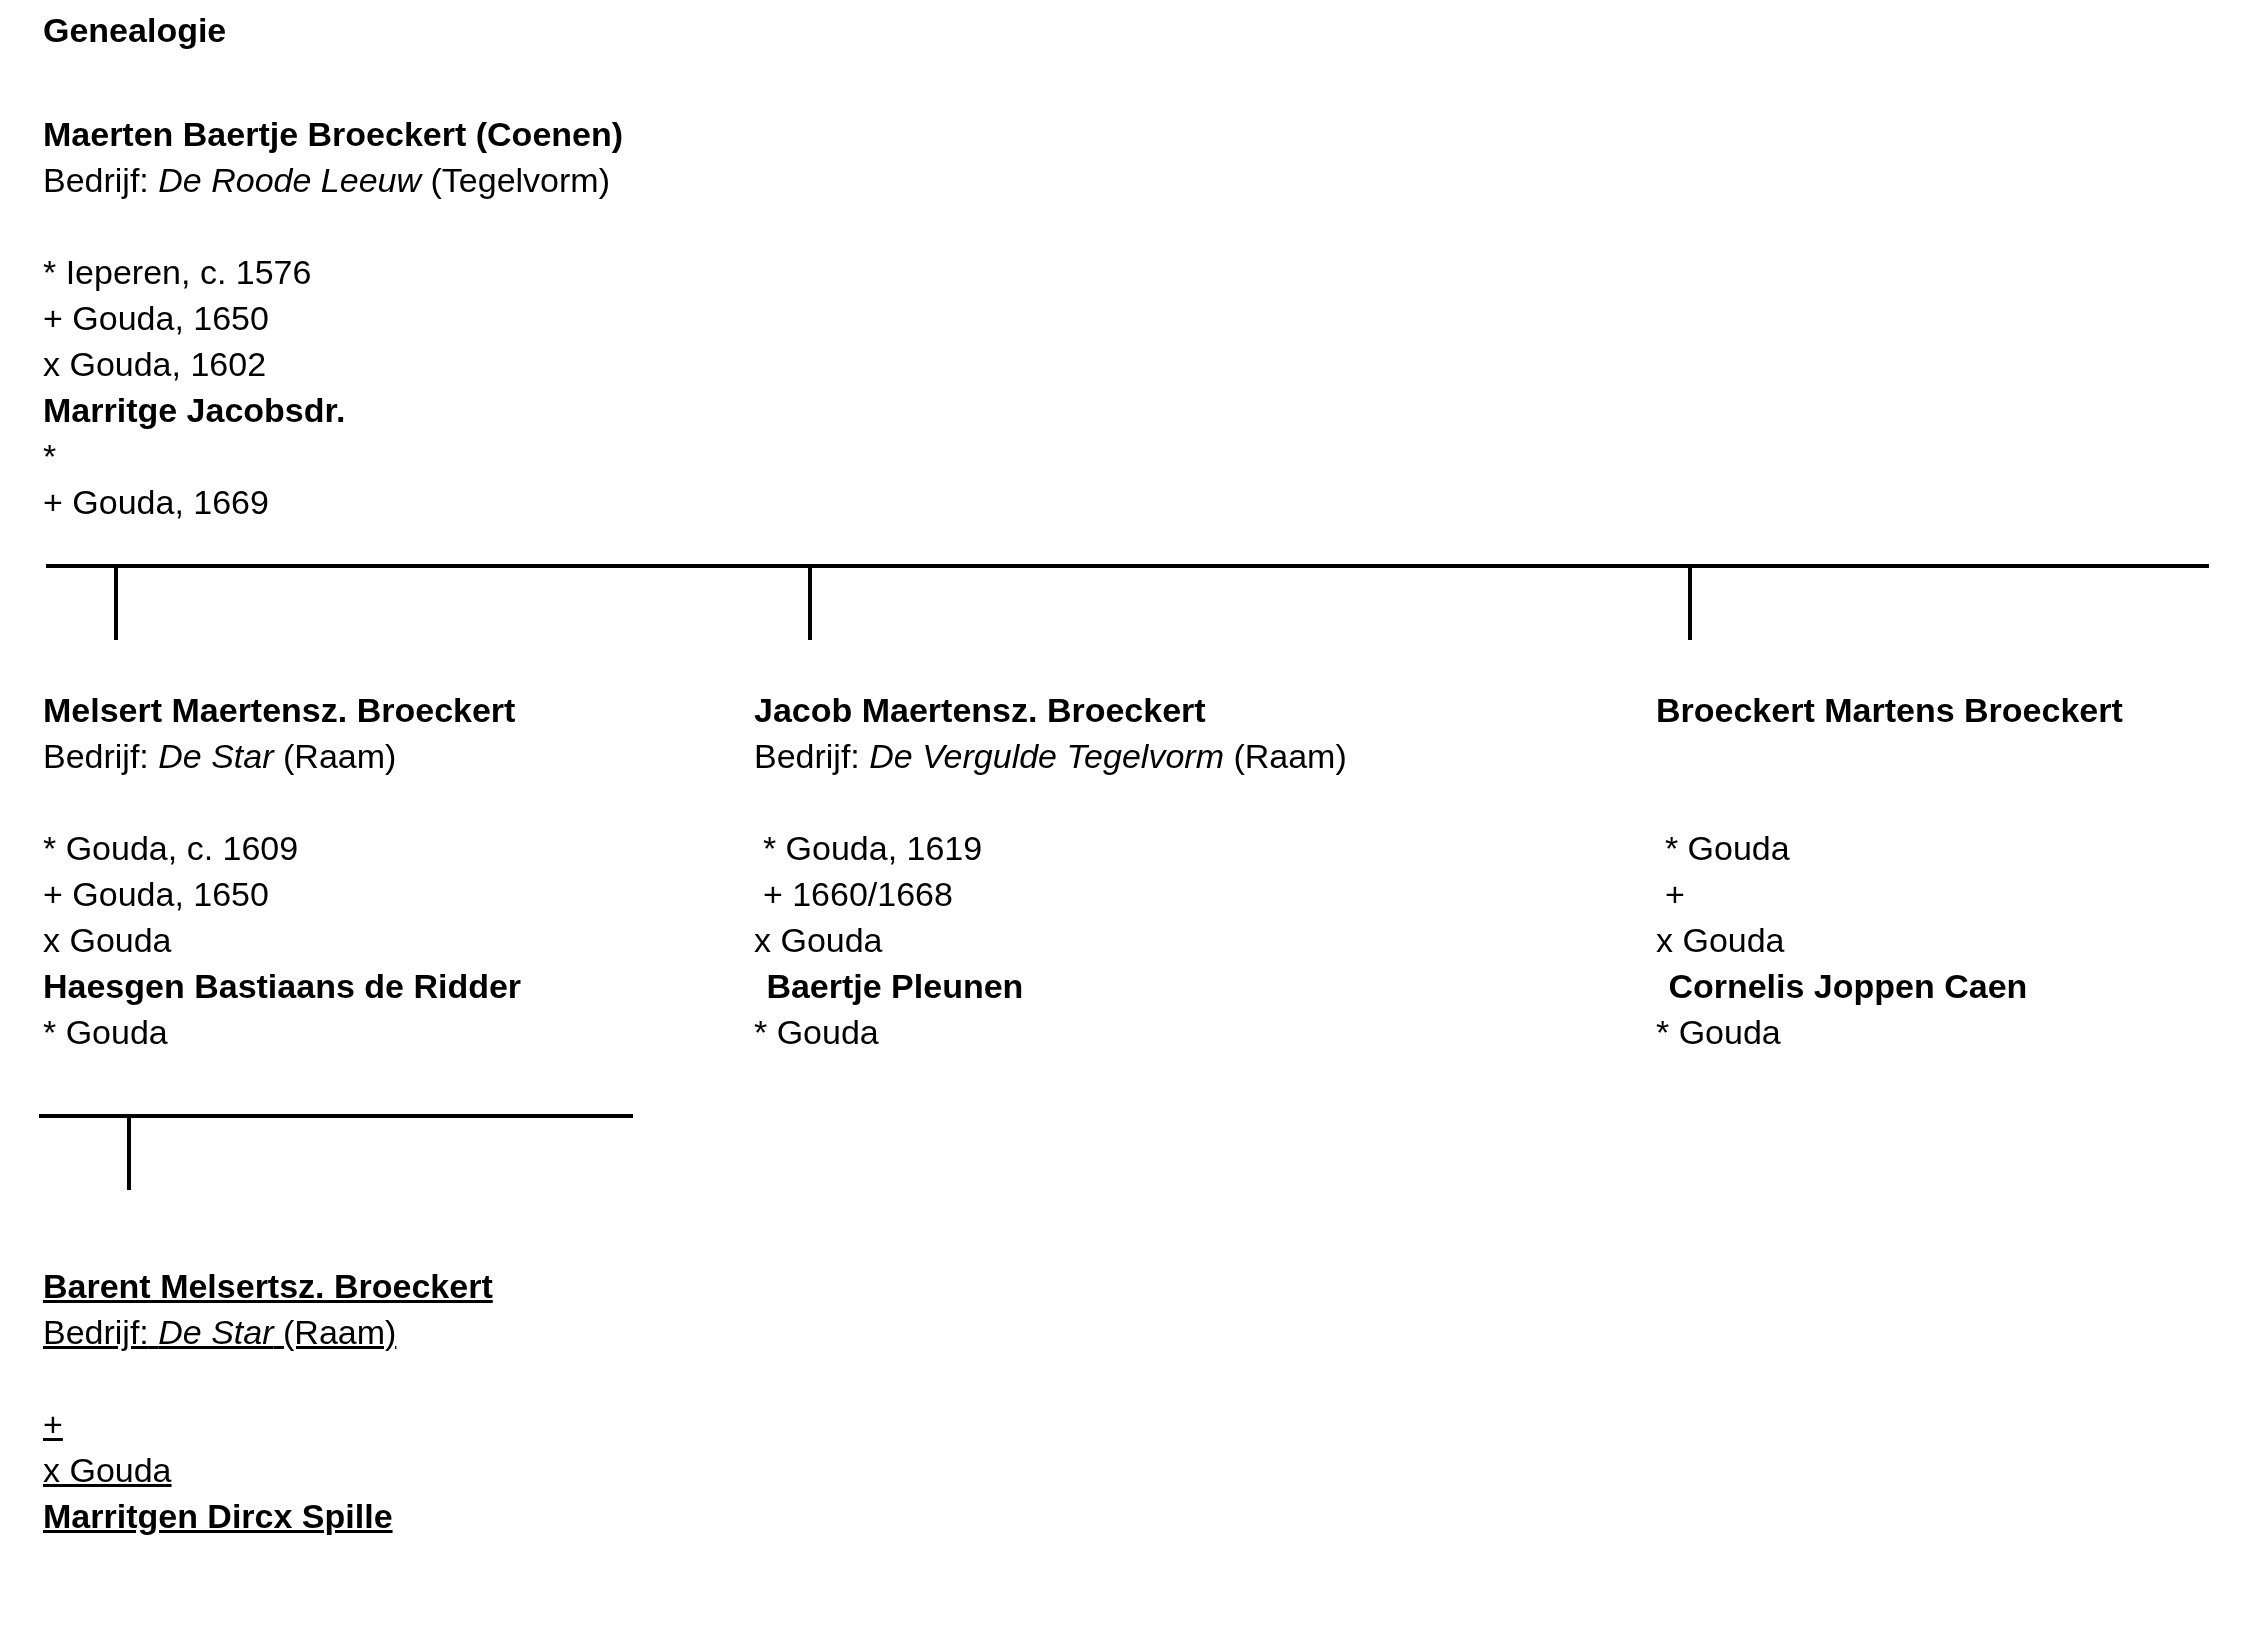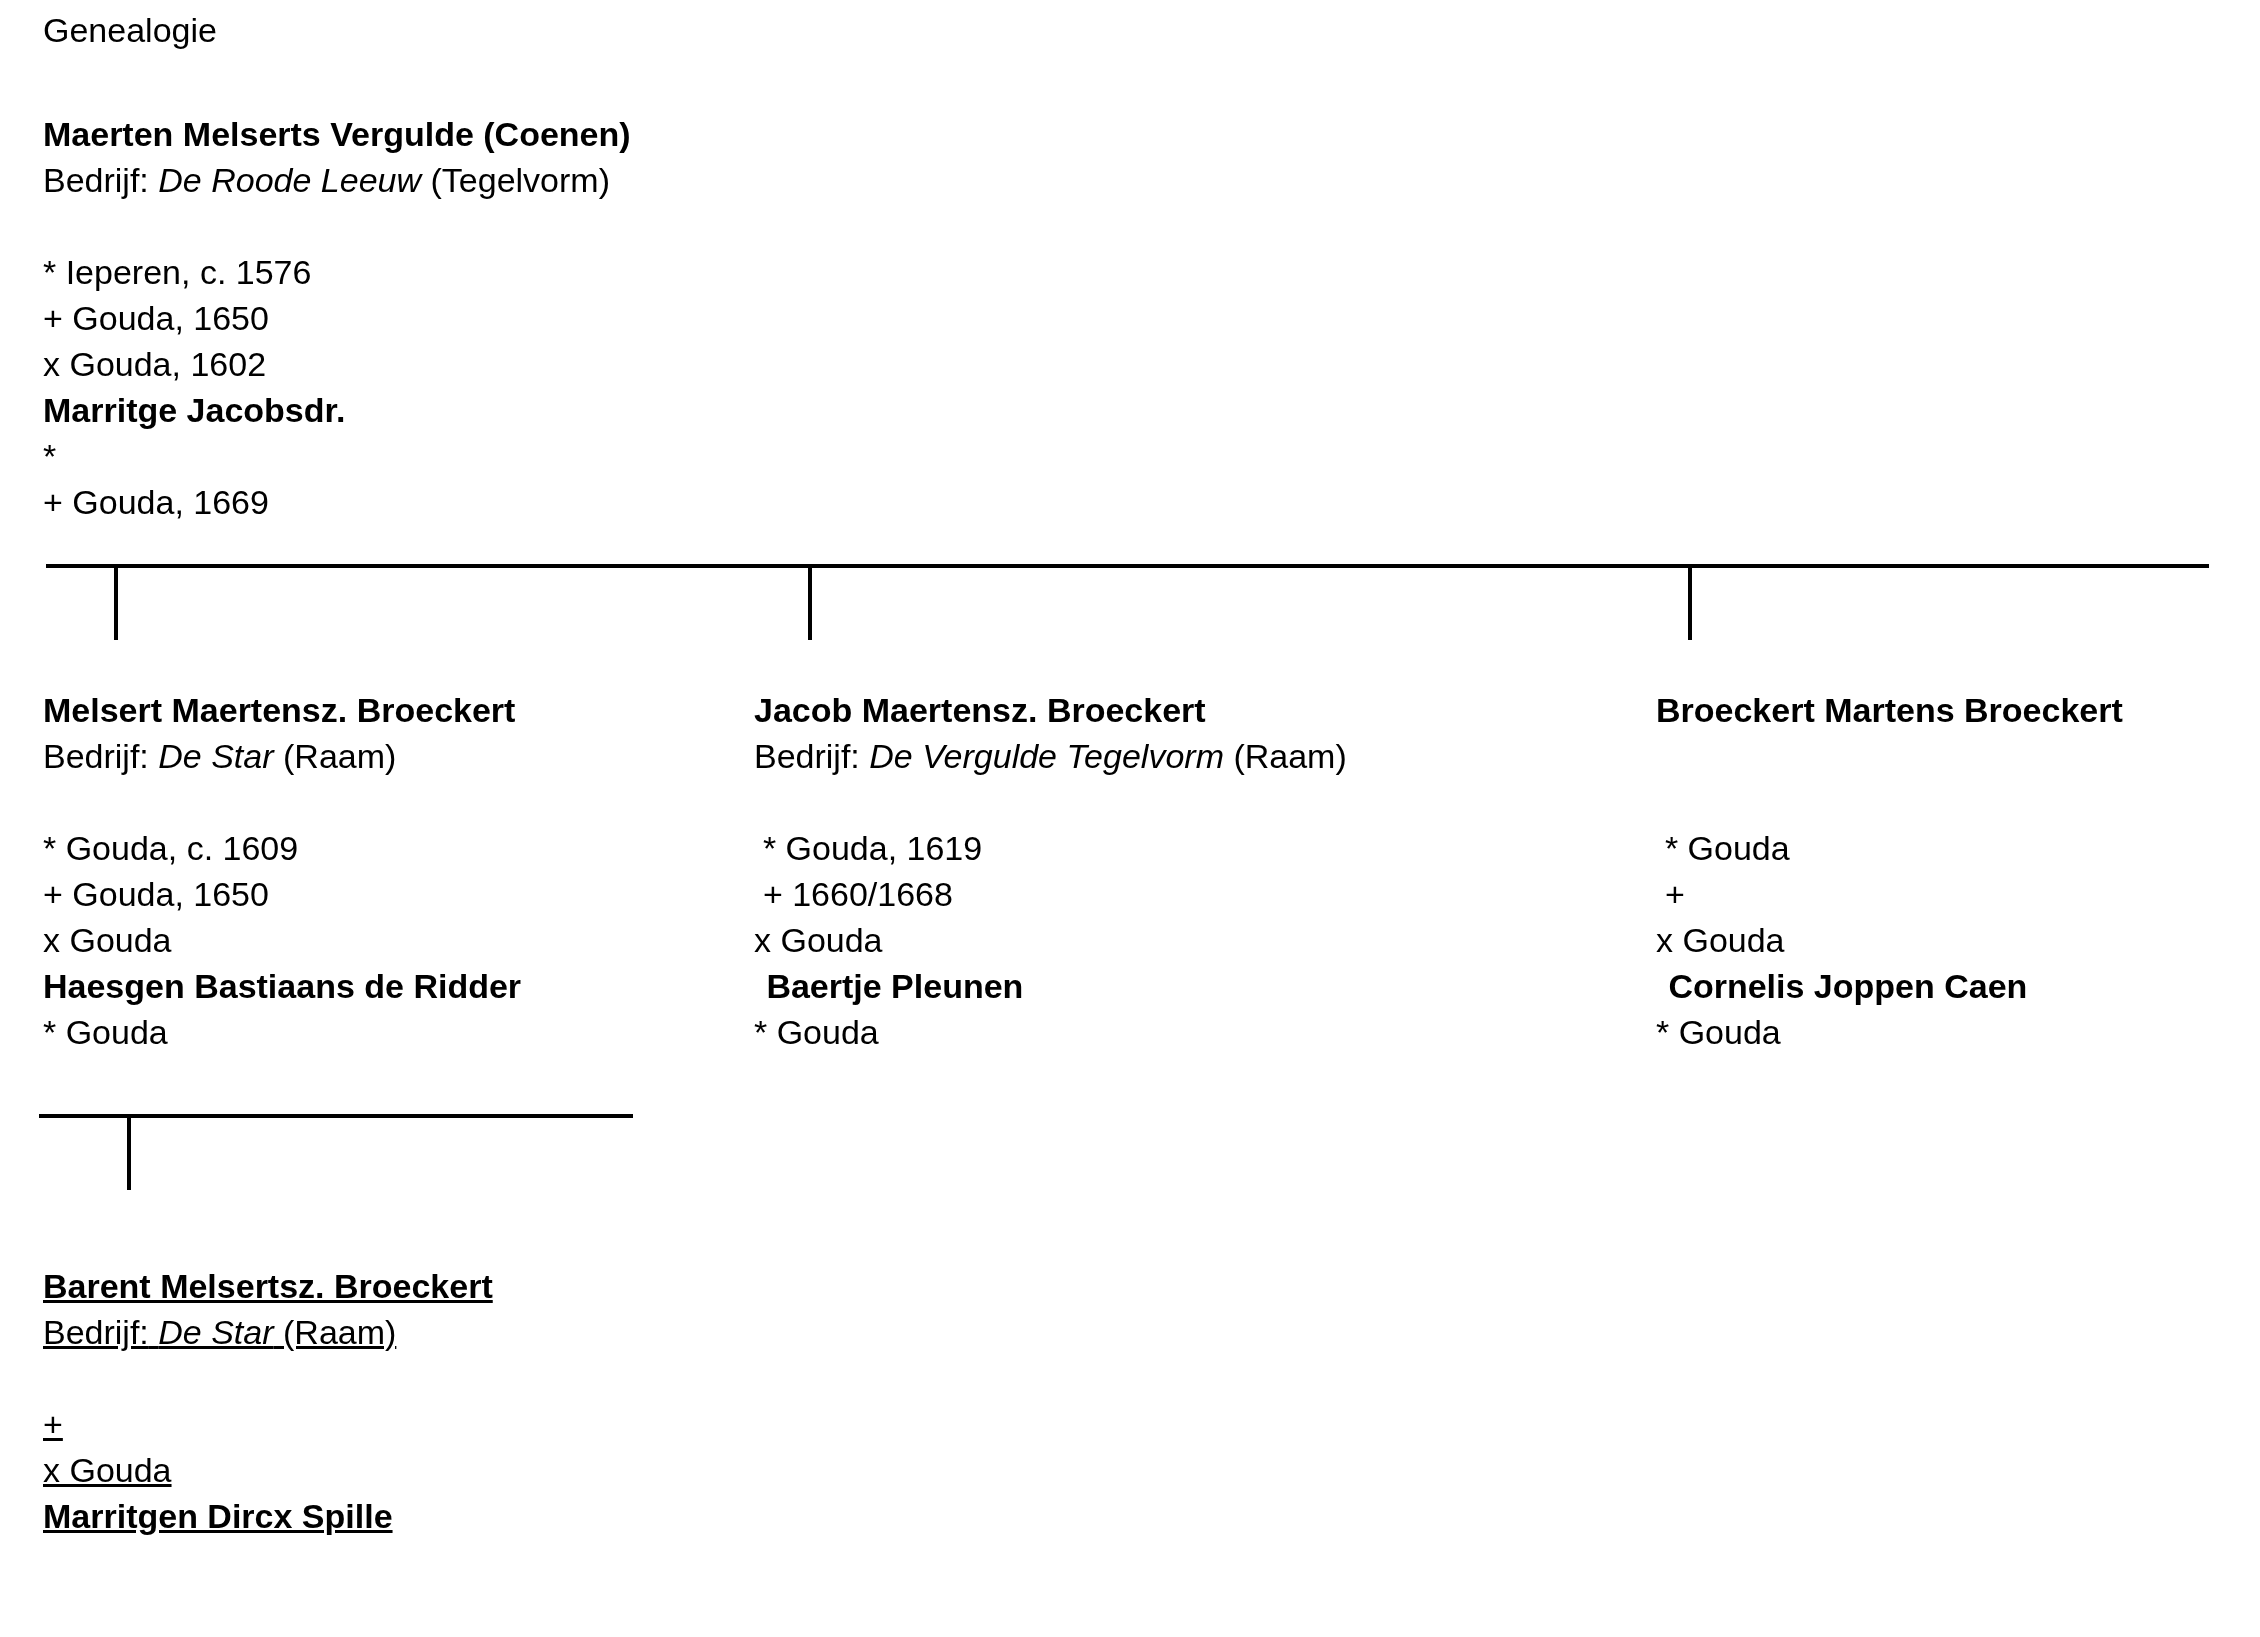--- a/index.html
+++ b/index.html
@@ -23,21 +23,21 @@
   .block {
     position: absolute;
     font-size: 34px;
     line-height: 46px;
     white-space: nowrap;
   }
   .title {
     position: absolute;
     font-size: 34px;
     line-height: 46px;
-    font-weight: normal;
+    font-weight: bold;
     white-space: nowrap;
   }
   .pname {
     font-weight: bold;
   }
   .bedrijf {
     font-weight: normal;
   }
   .it {
     font-style: italic;
@@ -67,21 +67,21 @@
   }
 </style>
 </head>
 <body>
 
 <div id="page">
 
   <div class="title" style="left:43px; top:7px;">Genealogie</div>
 
   <div class="block" style="left:43px; top:111px;">
-    <span class="line pname">Maerten Melserts Vergulde (Coenen)</span>
+    <span class="line pname">Maerten Baertje Broeckert (Coenen)</span>
     <span class="line bedrijf"><span>Bedrijf:</span>
       <span class="it">De Roode Leeuw</span>
       <span>(Tegelvorm)</span></span>
     <span class="gap"></span>
     <span class="line">* Ieperen, c. 1576</span>
     <span class="line">+ Gouda, 1650</span>
     <span class="line">x Gouda, 1602</span>
     <span class="line pname">Marritge Jacobsdr.</span>
     <span class="line">*</span>
     <span class="line">+ Gouda, 1669</span>

